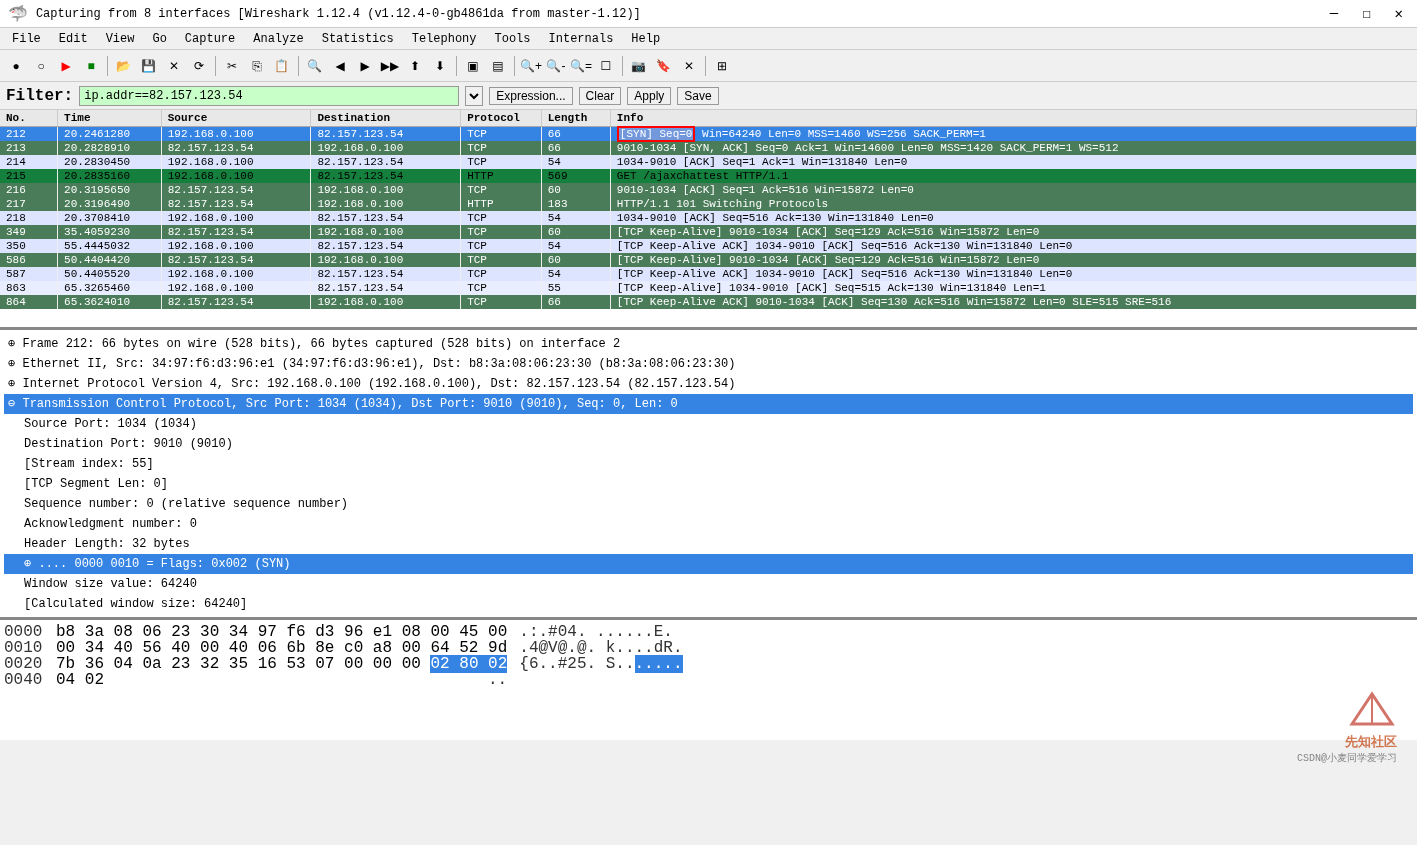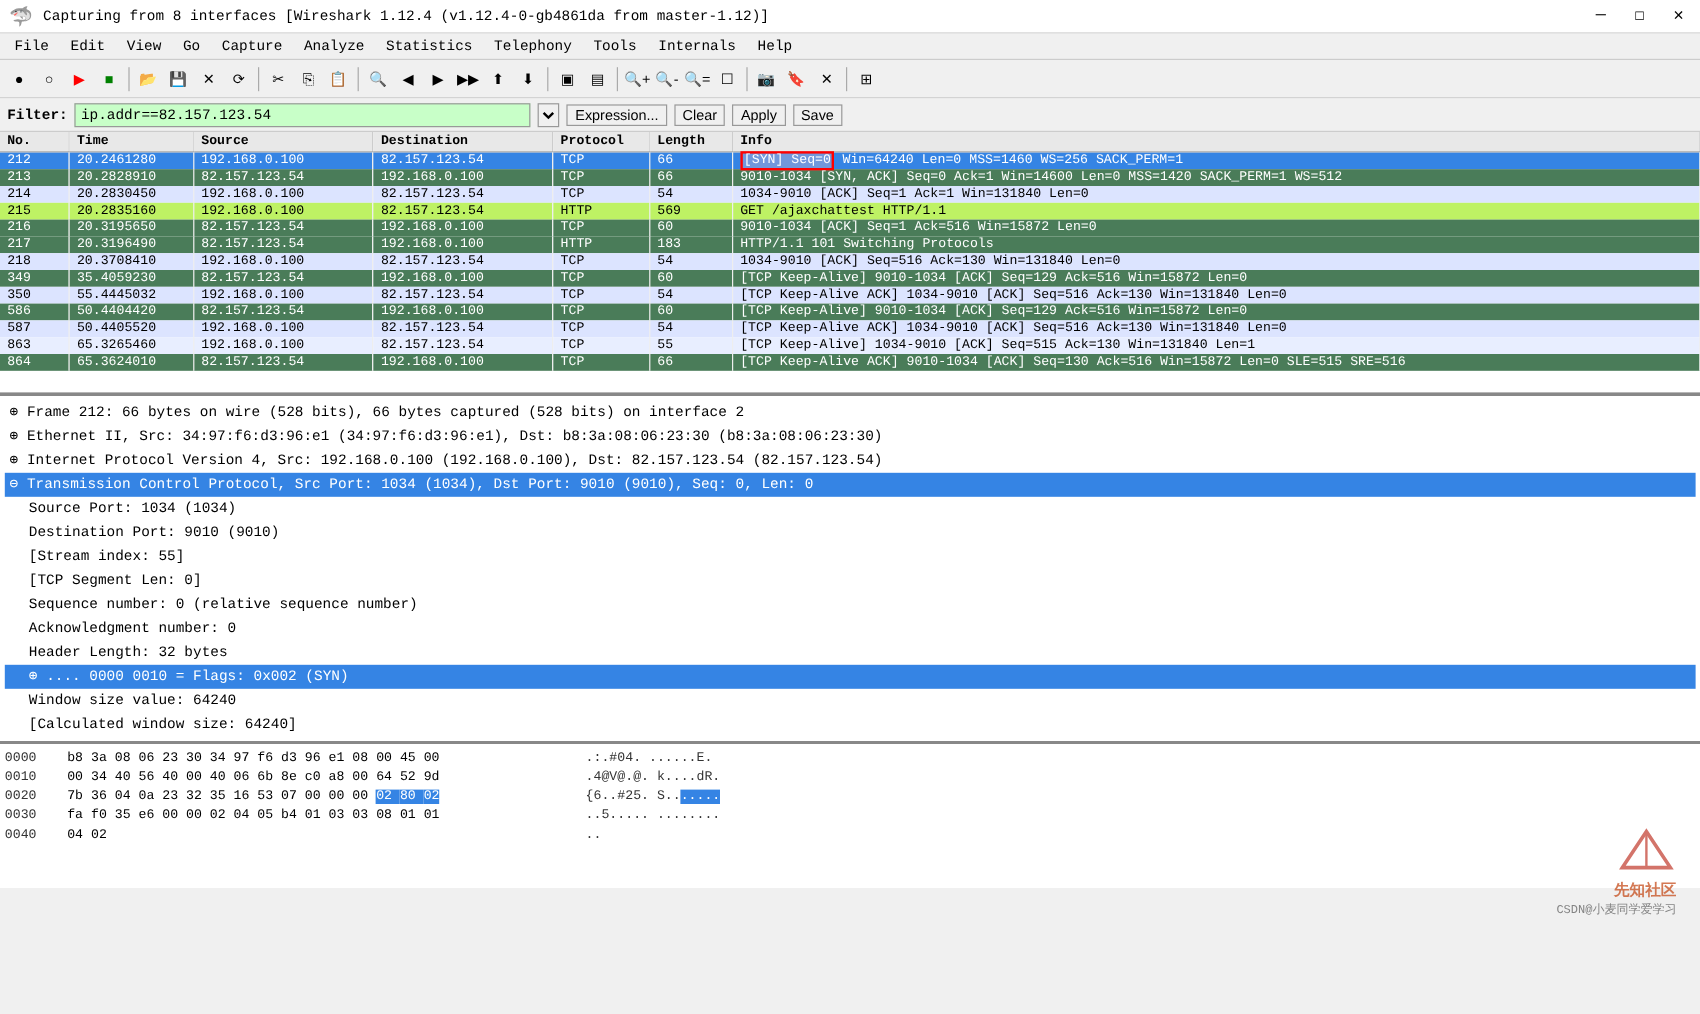--- a/index.html
+++ b/index.html
@@ -29,21 +29,21 @@
     #packet-list table { width: 100%; border-collapse: collapse; min-width: 1380px; }
     #packet-list thead { background: #e8e8e8; position: sticky; top: 0; }
     #packet-list thead th { padding: 2px 6px; text-align: left; border-right: 1px solid #ccc; font-size: 11px; font-weight: bold; border-bottom: 1px solid #aaa; white-space: nowrap; }
     #packet-list tbody tr { cursor: pointer; }
     #packet-list tbody td { padding: 1px 6px; font-size: 11px; border-right: 1px solid #eee; white-space: nowrap; }
     
     
     #packet-detail { background: #fff; height: 290px; overflow-y: auto; border-bottom: 3px solid #888; padding: 4px; font-family: 'Courier New', monospace; font-size: 12px; }
     
     
-    #hex-dump { background: #fff; height: 120px; overflow-y: auto; padding: 4px; font-family: 'Courier New', monospace; font-size: 11px; }
+    #hex-dump { background: #fff; height: 120px; overflow-y: auto; padding: 4px; font-family: 'Courier New', monospace; font-size: 16px; }
     .hex-row { display: flex; gap: 12px; line-height: 16px; }
     .hex-offset { color: #333; min-width: 40px; }
     .hex-bytes { min-width: 420px; color: #000; }
     .hex-ascii { color: #333; }
     
     
     #watermark { position: fixed; bottom: 80px; right: 20px; opacity: 0.7; display: flex; align-items: center; gap: 8px; }
   </style>
 </head>
 <body>
@@ -105,21 +105,21 @@
   <button class="toolbar-btn">☐</button>
   <div class="toolbar-sep"></div>
   <button class="toolbar-btn">📷</button>
   <button class="toolbar-btn">🔖</button>
   <button class="toolbar-btn">✕</button>
   <div class="toolbar-sep"></div>
   <button class="toolbar-btn">⊞</button>
 </div>
 
 <div id="filterbar">
-  <label style="font-size:12px; font-weight:bold;">Filter:</label>
+  <label style="font-size:16px; font-weight:bold;">Filter:</label>
   <input id="filter-input" type="text" style="flex: 1 1 0%; max-width: 380px; height: 20px; border: 1px solid rgb(153, 153, 153); padding: 1px 4px; font-size: 12px; background: rgb(200, 255, 200); font-family: &quot;Courier New&quot;, monospace;" value="ip.addr==82.157.123.54">
   <select style="height:20px; border:1px solid #999; background:#f0f0f0; font-size:11px; width:18px; padding:0;"></select>
   <button class="filter-btn">Expression...</button>
   <button class="filter-btn">Clear</button>
   <button class="filter-btn">Apply</button>
   <button class="filter-btn">Save</button>
 </div>
 
 <div id="packet-list">
   <table>
@@ -155,21 +155,21 @@
         </tr>
         <tr style="background:#dce4ff;">
           <td>214</td>
           <td>20.2830450</td>
           <td>192.168.0.100</td>
           <td>82.157.123.54</td>
           <td>TCP</td>
           <td>54</td>
           <td>1034-9010  [ACK] Seq=1 Ack=1 Win=131840 Len=0</td>
         </tr>
-        <tr style="background:#bef264; color:#000;">
+        <tr style="background:#15803d; color:#000;">
           <td>215</td>
           <td>20.2835160</td>
           <td>192.168.0.100</td>
           <td>82.157.123.54</td>
           <td>HTTP</td>
           <td>569</td>
           <td>GET /ajaxchattest HTTP/1.1</td>
         </tr>
         <tr style="background:#4a7c59; color:#fff;">
           <td>216</td>
@@ -284,25 +284,20 @@
       <span class="hex-offset">0010</span>
       <span class="hex-bytes">00 34 40 56 40 00 40 06  6b 8e c0 a8 00 64 52 9d</span>
       <span class="hex-ascii">.4@V@.@. k....dR.</span>
     </div>
     <div class="hex-row">
       <span class="hex-offset">0020</span>
       <span class="hex-bytes">7b 36 04 0a 23 32 35 16  53 07 00 00 00 <span style="background:#3584e4;color:#fff;">02 </span><span style="background:#3584e4;color:#fff;">80 </span><span style="background:#3584e4;color:#fff;">02 </span></span>
       <span class="hex-ascii">{6..#25. S..<span style="background:#3584e4;color:#fff;">.....</span></span>
     </div>
     <div class="hex-row">
-      <span class="hex-offset">0030</span>
-      <span class="hex-bytes">fa f0 35 e6 00 00 02 04  05 b4 01 03 03 08 01 01</span>
-      <span class="hex-ascii">..5..... ........</span>
-    </div>
-    <div class="hex-row">
       <span class="hex-offset">0040</span>
       <span class="hex-bytes">04 02</span>
       <span class="hex-ascii">..</span>
     </div>
   </div>
 
 <div id="watermark">
   <div style="text-align:right;">
     <div style="font-size:14px; font-weight:bold; color:#c0392b;">
       <svg width="50" height="40" viewBox="0 0 50 40">

